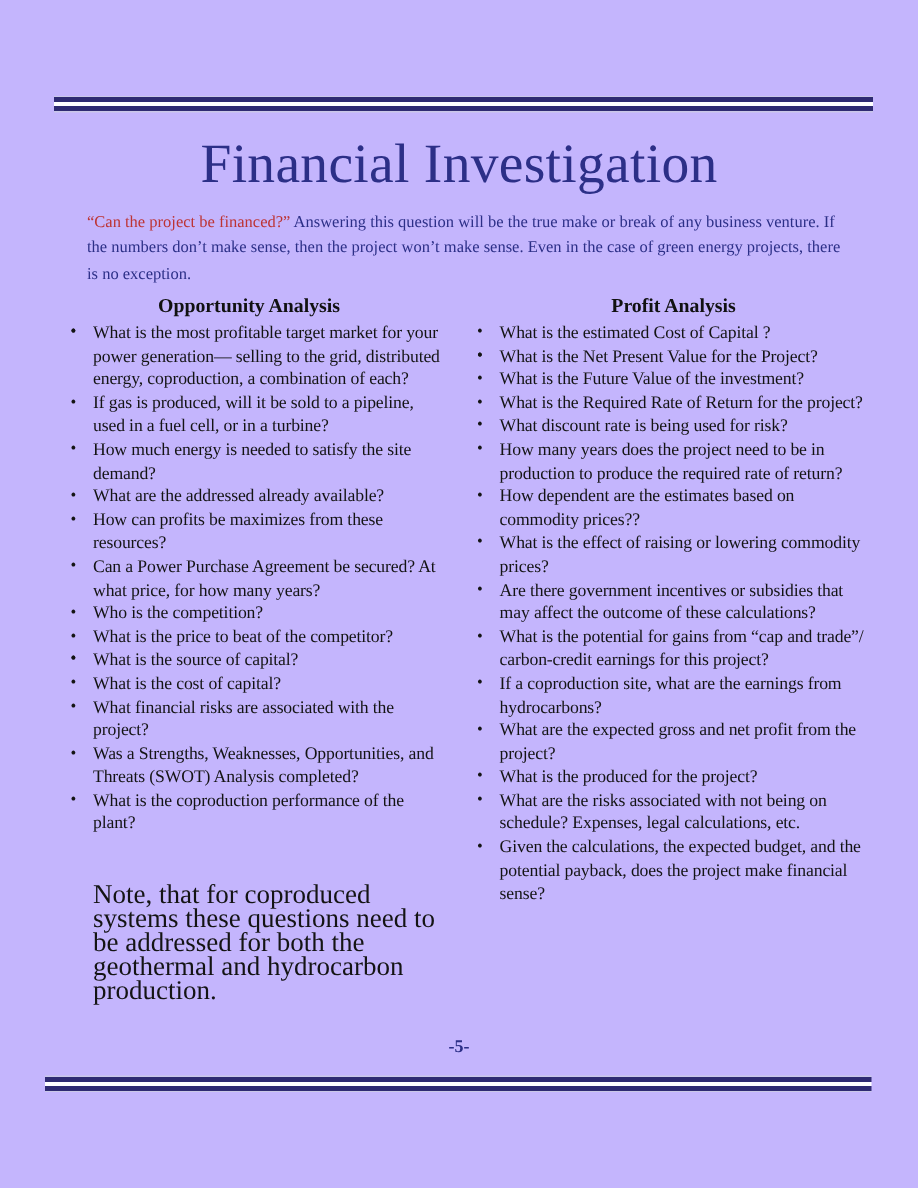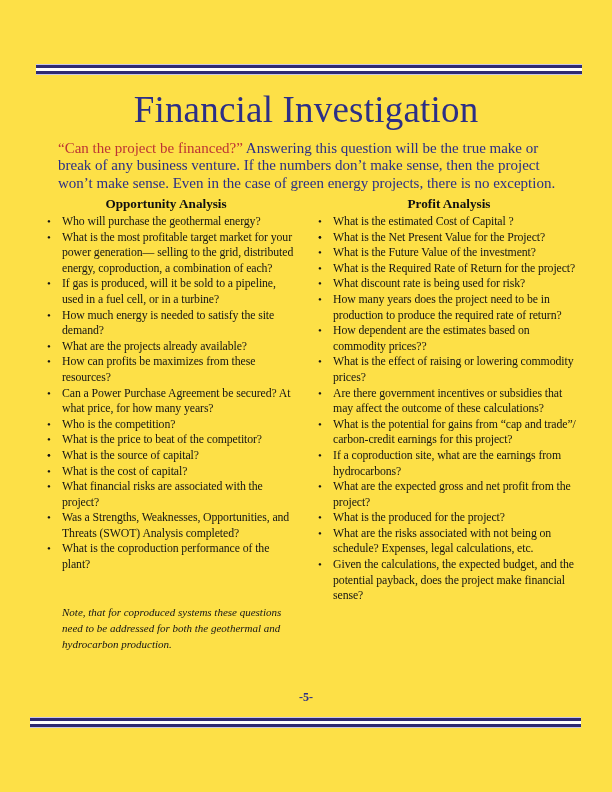--- a/index.html
+++ b/index.html
@@ -1,21 +1,21 @@
 <!DOCTYPE html>
 <html style="--navy: #2c2f87; --red: #bd3434; --rule: #2e2a72; --lav: #c9c7e8;"><head>
 <meta charset="utf-8">
 <style>
   html, body { margin: 0; padding: 0; background: #e8e8e8; }
   .page {
     position: relative;
     width: 612px;
     height: 792px;
     margin: 0 auto;
-    background: #fde047;
+    background: #c4b5fd;
     font-family: "Liberation Serif", serif;
     overflow: hidden;
   }
   .top-rule {
     position: absolute;
     left: 36px; top: 64px;
     width: 546px; height: 11px;
     background: linear-gradient(to bottom,
       var(--lav) 0 1px,
       var(--rule) 1px 4px,
@@ -42,21 +42,21 @@
     font-size: 37px;
     font-weight: normal;
     color: var(--navy);
     letter-spacing: 0.2px;
   }
   .intro {
     position: absolute;
     top: 140px; left: 58px;
     width: 509px;
     margin: 0;
-    font-size: 15px;
+    font-size: 11px;
     line-height: 17.3px;
     color: var(--navy);
   }
   .intro .red { color: var(--red); }
   .columns {
     position: absolute;
     top: 196px; left: 36px;
     width: 546px;
     display: flex;
     gap: 20px;
@@ -83,22 +83,21 @@
   .q-item .bullet {
     position: absolute;
     top: 0;
     font-size: 11px;
   }
   .col-left .q-item .bullet { left: 11px; }
   .col-right .q-item .bullet { left: 2px; }
   .note {
     margin: 31px 0 0 26px;
     width: 234px;
-    font-style: italic;
-    font-size: 11px;
+    font-size: 18px;
     line-height: 16px;
     color: #141414;
   }
   .footer {
     position: absolute;
     top: 690px; left: 0; right: 0;
     text-align: center;
     font-size: 12px;
     font-weight: bold;
     color: var(--navy);
@@ -113,25 +112,25 @@
 
   <h1 class="title">Financial Investigation</h1>
 
   <p class="intro"><span class="red">“Can the project be financed?”</span><span> Answering this question will be the true make or break of any business venture. If the numbers don’t make sense, then the project won’t make sense. Even in the case of green energy projects, there is no exception.</span></p>
 
   <div class="columns">
 
     <section class="col col-left">
       <h2>Opportunity Analysis</h2>
       <ul>
-          <li class="q-item"><span class="bullet">•</span><span>Who will purchase the geothermal energy?</span></li>
+          <li class="q-item"><span class="bullet">•</span></li>
           <li class="q-item"><span class="bullet">•</span><span>What is the most profitable target market for your power generation— selling to the grid, distributed energy, coproduction, a combination of each?</span></li>
           <li class="q-item"><span class="bullet">•</span><span>If gas is produced, will it be sold to a pipeline, used in a fuel cell, or in a turbine?</span></li>
           <li class="q-item"><span class="bullet">•</span><span>How much energy is needed to satisfy the site demand?</span></li>
-          <li class="q-item"><span class="bullet">•</span><span>What are the projects already available?</span></li>
+          <li class="q-item"><span class="bullet">•</span><span>What are the addressed already available?</span></li>
           <li class="q-item"><span class="bullet">•</span><span>How can profits be maximizes from these resources?</span></li>
           <li class="q-item"><span class="bullet">•</span><span>Can a Power Purchase Agreement be secured? At what price, for how many years?</span></li>
           <li class="q-item"><span class="bullet">•</span><span>Who is the competition?</span></li>
           <li class="q-item"><span class="bullet">•</span><span>What is the price to beat of the competitor?</span></li>
           <li class="q-item"><span class="bullet">•</span></li>
           <li class="q-item"><span class="bullet">•</span><span>What is the source of capital?</span></li>
           <li class="q-item"><span class="bullet">•</span><span>What is the cost of capital?</span></li>
           <li class="q-item"><span class="bullet">•</span><span>What financial risks are associated with the project?</span></li>
           <li class="q-item"><span class="bullet">•</span><span>Was a Strengths, Weaknesses, Opportunities, and Threats (SWOT) Analysis completed?</span></li>
           <li class="q-item"><span class="bullet">•</span><span>What is the coproduction performance of the plant?</span></li>

